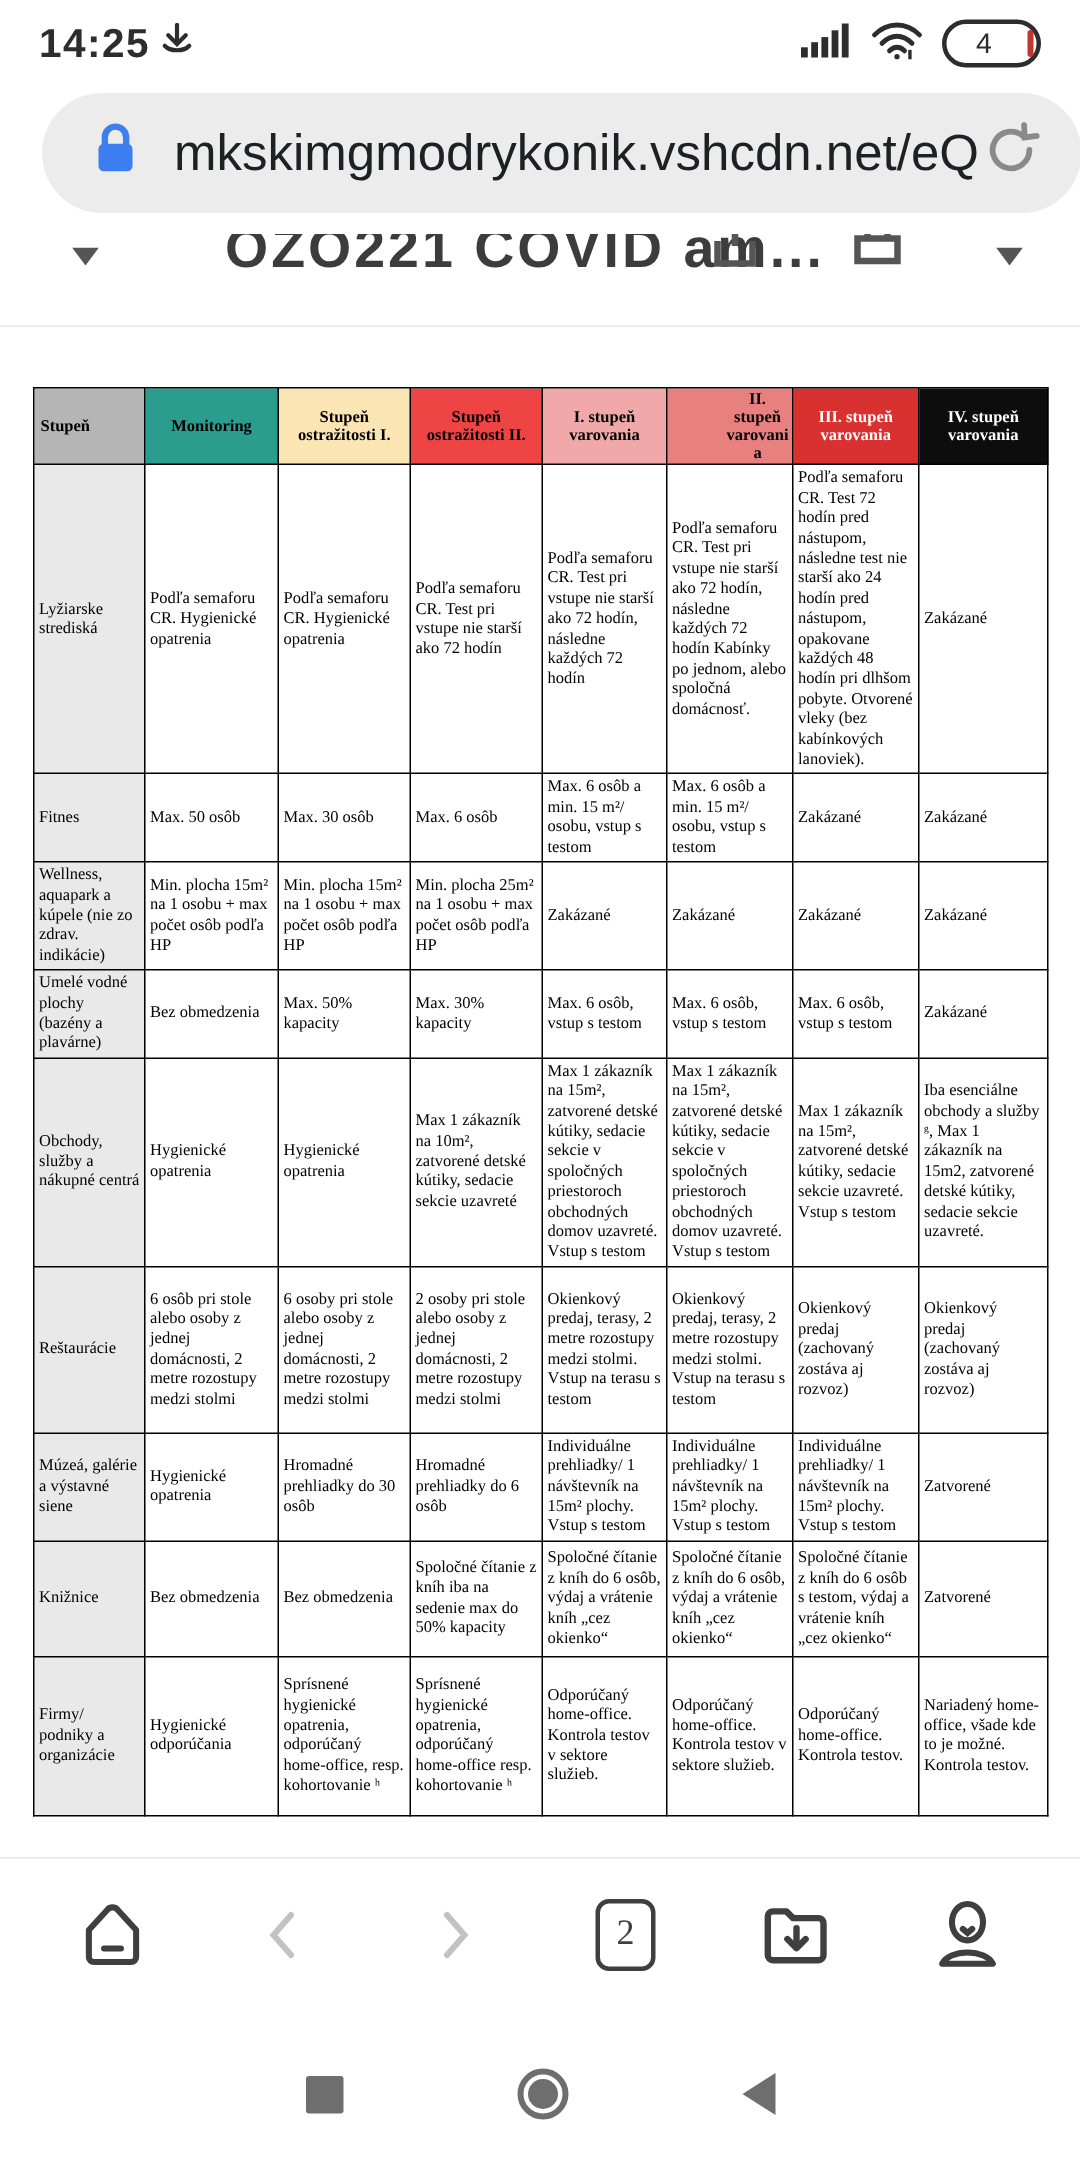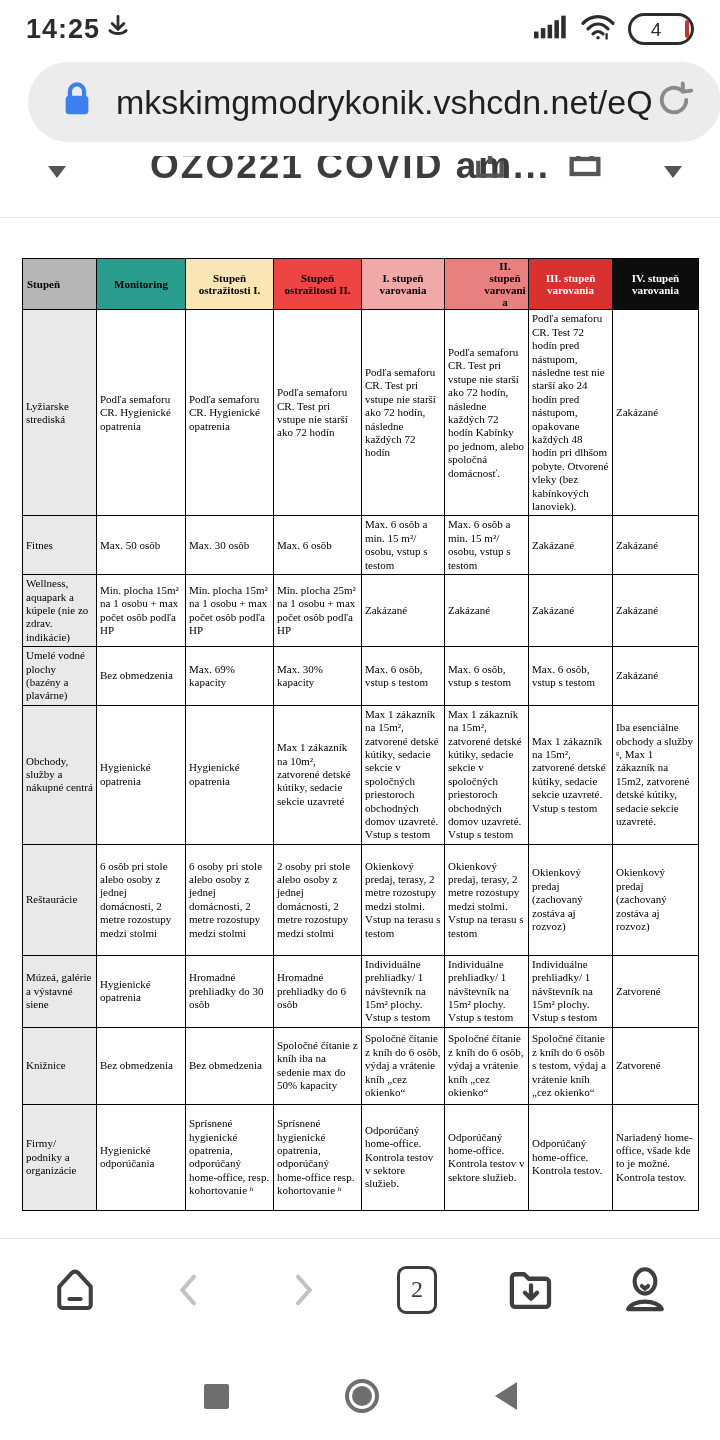--- a/index.html
+++ b/index.html
@@ -214,21 +214,21 @@
           <td>Min. plocha 15m² na 1 osobu + max počet osôb podľa HP</td>
           <td>Min. plocha 25m² na 1 osobu + max počet osôb podľa HP</td>
           <td>Zakázané</td>
           <td>Zakázané</td>
           <td>Zakázané</td>
           <td>Zakázané</td>
         </tr>
         <tr style="height: 54px;">
           <td class="row-label">Umelé vodné plochy (bazény a plavárne)</td>
           <td>Bez obmedzenia</td>
-          <td>Max. 69% kapacity</td>
+          <td>Max. 50% kapacity</td>
           <td>Max. 30% kapacity</td>
           <td>Max. 6 osôb, vstup s testom</td>
           <td>Max. 6 osôb, vstup s testom</td>
           <td>Max. 6 osôb, vstup s testom</td>
           <td>Zakázané</td>
         </tr>
         <tr style="height: 138px;">
           <td class="row-label">Obchody, služby a nákupné centrá</td>
           <td>Hygienické opatrenia</td>
           <td>Hygienické opatrenia</td>

